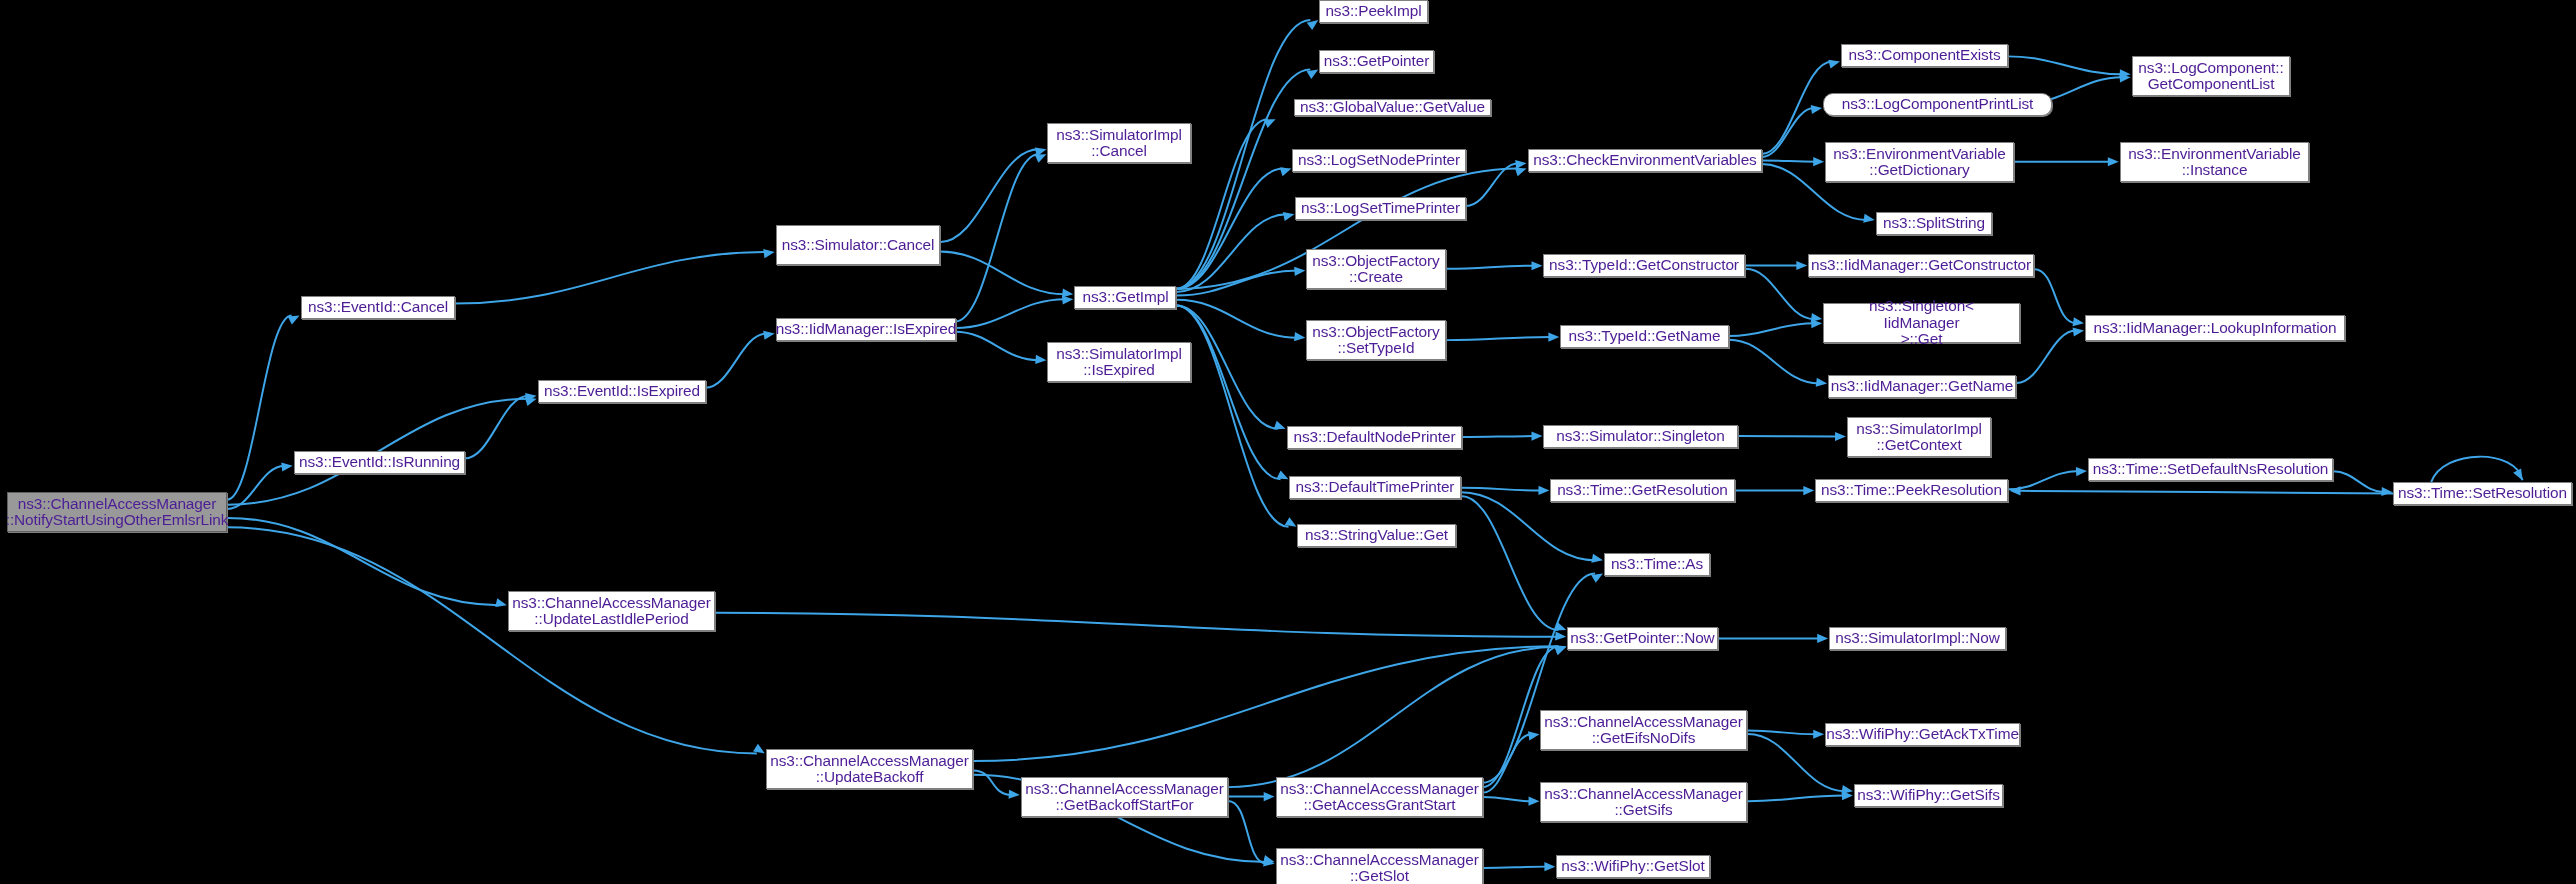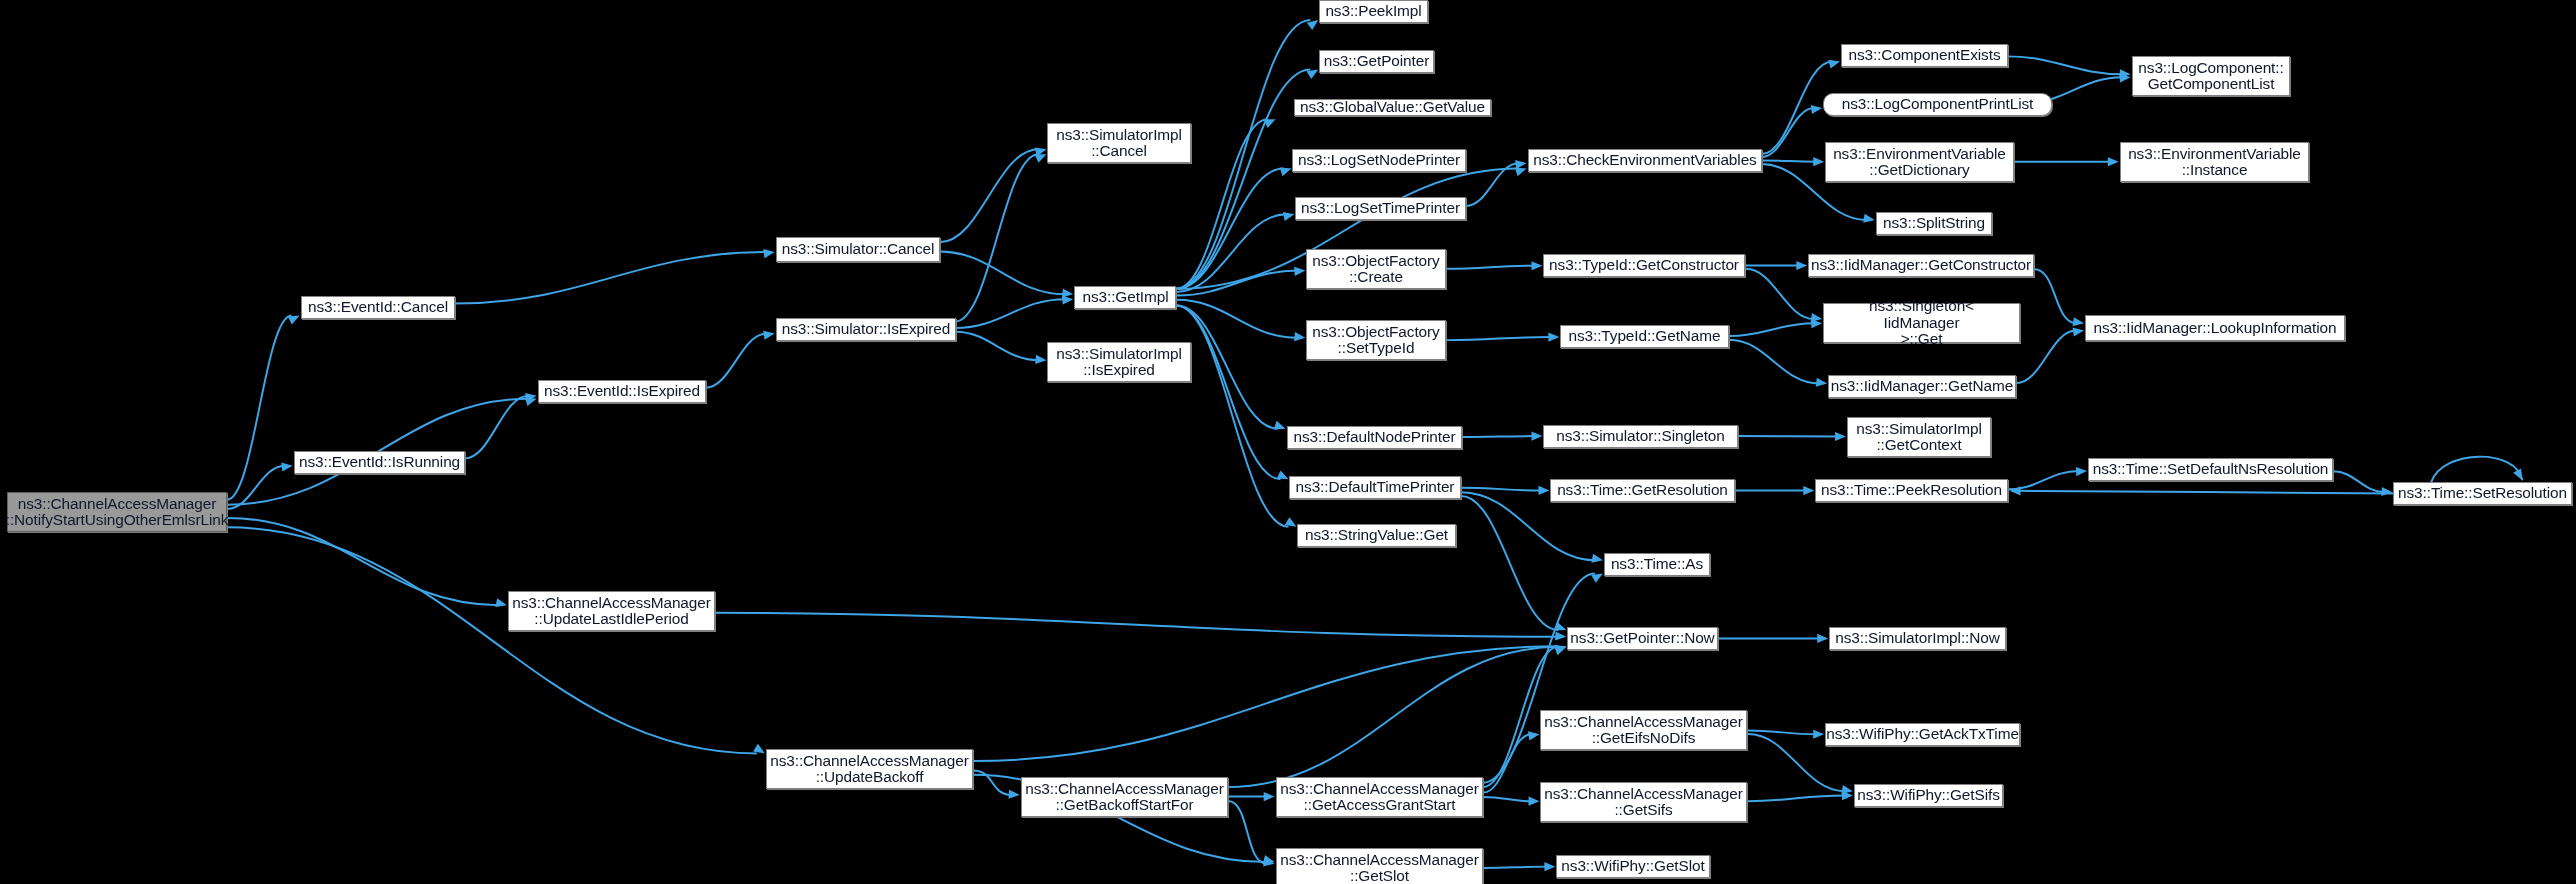--- a/index.html
+++ b/index.html
@@ -1,21 +1,21 @@
 <!DOCTYPE html>
 <html><head>
 <meta charset="utf-8">
 <style>
   html,body{margin:0;padding:0;background:#000;}
   #canvas{position:relative;width:2576px;height:885px;background:#000;overflow:hidden;
           font-family:"Liberation Sans","DejaVu Sans",sans-serif;}
   #edges{position:absolute;left:0;top:0;width:2576px;height:885px;}
   .node{position:absolute;box-sizing:border-box;background:#ffffff;
         border:1px solid #808080;box-shadow:1px 1px 0 0 #808080;
-        color:#0f172a;font-size:15.4px;line-height:16.4px;
+        color:#4c1d95;font-size:15.4px;line-height:16.4px;
         display:flex;align-items:center;justify-content:center;text-align:center;
         padding:2px 5px;white-space:pre-line;letter-spacing:-0.1px;}
   .node.root{background:#999999;border-color:#606060;}
 </style>
 </head>
 <body>
 
 <div id="canvas" style="background: rgb(0, 0, 0);">
   <svg id="edges" viewBox="0 0 2597 892" xmlns="http://www.w3.org/2000/svg">
       <g>
@@ -281,22 +281,22 @@
       <g>
         <path d="M1495,874.91 C1522.3,874.91 1532.7,873.59 1560,873.59" fill="none" stroke="#3ea6e8" stroke-width="2"></path>
         <polygon points="1568,873.59 1556.983511386615,869.0296295511049 1557.0166311719993,878.2295699356843" fill="#3ea6e8"></polygon>
       </g>
     </svg>
 <div class="node root" style="left: 7px; top: 492px; width: 220px; height: 40px;">ns3::ChannelAccessManager
 ::NotifyStartUsingOtherEmlsrLink</div>
     <div class="node" style="left: 301px; top: 296px; width: 154px; height: 23px;">ns3::EventId::Cancel</div>
     <div class="node" style="left: 538px; top: 380px; width: 168px; height: 23px;">ns3::EventId::IsExpired</div>
     <div class="node" style="left: 294px; top: 451px; width: 171px; height: 23px;">ns3::EventId::IsRunning</div>
-    <div class="node" style="left: 776px; top: 237px; width: 164px; height: 25px;">ns3::Simulator::Cancel</div>
-    <div class="node" style="left: 776px; top: 318px; width: 180px; height: 23px;">ns3::Simulator::IsExpired</div>
+    <div class="node" style="left: 776px; top: 225px; width: 164px; height: 40px;">ns3::Simulator::Cancel</div>
+    <div class="node" style="left: 776px; top: 318px; width: 180px; height: 23px;">ns3::IidManager::IsExpired</div>
     <div class="node" style="left: 1047px; top: 123px; width: 144px; height: 40px;">ns3::SimulatorImpl
 ::Cancel</div>
     <div class="node" style="left: 1047px; top: 342px; width: 144px; height: 40px;">ns3::SimulatorImpl
 ::IsExpired</div>
     <div class="node" style="left: 1074px; top: 286px; width: 102px; height: 23px; padding-left: 6px;">ns3::GetImpl</div>
     <div class="node" style="left: 1319px; top: 0px; width: 109px; height: 23px;">ns3::PeekImpl</div>
     <div class="node" style="left: 1319px; top: 50px; width: 115px; height: 23px;">ns3::GetPointer</div>
     <div class="node" style="left: 1294px; top: 99px; width: 197px; height: 17px;">ns3::GlobalValue::GetValue</div>
     <div class="node" style="left: 1292px; top: 149px; width: 174px; height: 23px;">ns3::LogSetNodePrinter</div>
     <div class="node" style="left: 1295px; top: 197px; width: 171px; height: 23px;">ns3::LogSetTimePrinter</div>

